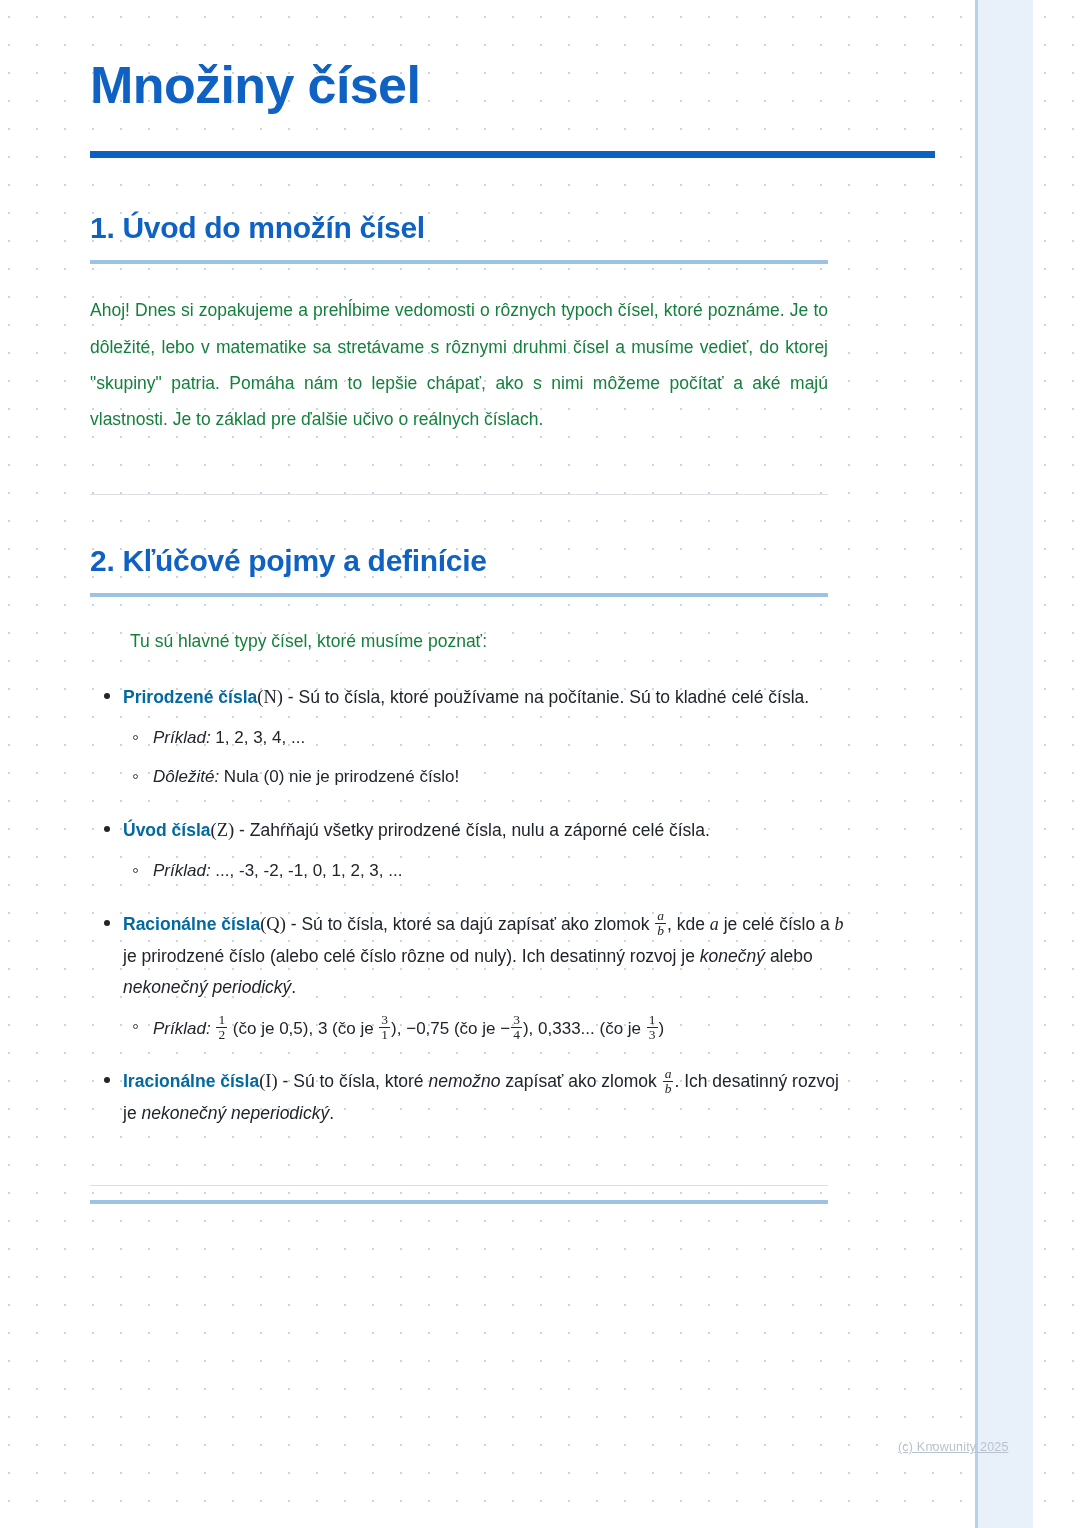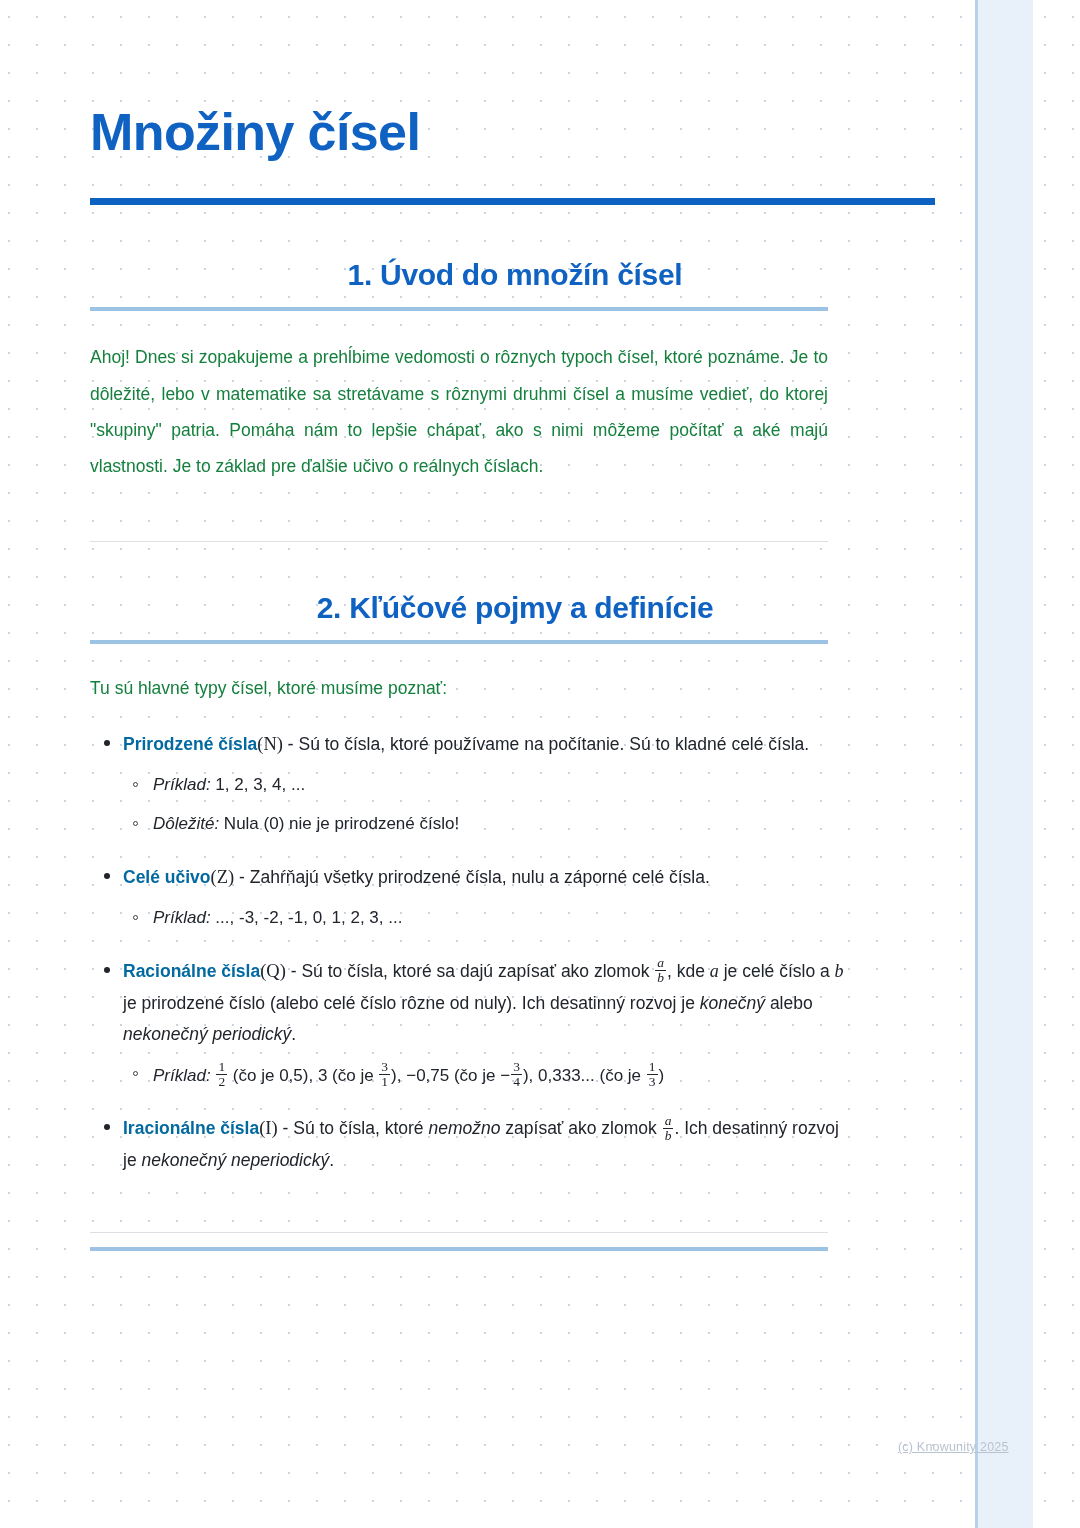--- a/index.html
+++ b/index.html
@@ -45,39 +45,38 @@
     width: 850px;
   }
 
   
   .doc-title {
     font-size: 52px;
     font-weight: bold;
     color: #0f62c2;
     letter-spacing: -0.6px;
     margin: 0;
-    padding-top: 104px;
+    padding-top: 57px;
     line-height: 1.1;
   }
   .title-rule {
     height: 7px;
     background: #0c62c0;
     width: 845px;
     margin-top: 37px;
   }
 
   
   .section-title {
     font-size: 30px;
     font-weight: bold;
     color: #0f62c2;
     letter-spacing: -0.3px;
     margin: 0;
     line-height: 1.2;
-    text-align: center;
   }
   .section-rule {
     height: 4px;
     background: #9cc3e4;
     width: 738px;
     margin-top: 14px;
   }
   .sec1 { margin-top: 52px; }
   .sec2 { margin-top: 48px; }
   .sec3 { margin-top: 40px; }
@@ -85,21 +84,21 @@
   
   .para {
     font-size: 17.5px;
     line-height: 2.08;
     color: #15803d;
     text-align: justify;
     width: 738px;
     margin: 0;
   }
   .para-intro { margin-top: 28px; }
-  .lead { margin-top: 26px; text-align: left; }
+  .lead { margin-top: 26px; text-align: left; margin-left: 40px; }
 
   
   .hr-faint {
     height: 1px;
     background: #dcdfe4;
     width: 738px;
     margin-top: 56px;
   }
 
   
@@ -233,21 +232,21 @@
 
     <li>
       <b>Prirodzené čísla</b><span class="mathup">(N)</span><span> - </span><span>Sú to čísla, ktoré používame na počítanie. Sú to kladné celé čísla.</span>
       <ul class="sublist">
         <li><i>Príklad:</i><span> 1, 2, 3, 4, ...</span></li>
         <li><i>Dôležité:</i><span> Nula (0) nie je prirodzené číslo!</span></li>
       </ul>
     </li>
 
     <li>
-      <b>Celé učivo</b><span class="mathup">(Z)</span><span> - </span><span>Zahŕňajú všetky prirodzené čísla, nulu a záporné celé čísla.</span>
+      <b>Úvod čísla</b><span class="mathup">(Z)</span><span> - </span><span>Zahŕňajú všetky prirodzené čísla, nulu a záporné celé čísla.</span>
       <ul class="sublist">
         <li><i>Príklad:</i><span> ..., -3, -2, -1, 0, 1, 2, 3, ...</span></li>
       </ul>
     </li>
 
     <li>
       <b>Racionálne čísla</b><span class="mathup">(Q)</span><span> - </span><span>Sú to čísla, ktoré sa dajú zapísať ako zlomok </span><span class="frac"><span class="num">a</span><span class="den">b</span></span><span>, kde </span><span class="mathvar">a</span><span> je celé číslo a </span><span class="mathvar">b</span><span> je prirodzené číslo (alebo celé číslo rôzne od nuly). Ich desatinný rozvoj je </span><i>konečný</i><span> alebo </span><i>nekonečný periodický</i><span>.</span>
       <ul class="sublist">
         <li><i>Príklad:</i><span>&nbsp;</span><span class="frac upright"><span class="num">1</span><span class="den">2</span></span><span> (čo je 0,5), 3 (čo je </span><span class="frac upright"><span class="num">3</span><span class="den">1</span></span><span>), −0,75 (čo je −</span><span class="frac upright"><span class="num">3</span><span class="den">4</span></span><span>), 0,333... (čo je </span><span class="frac upright"><span class="num">1</span><span class="den">3</span></span><span>)</span></li>
       </ul>

